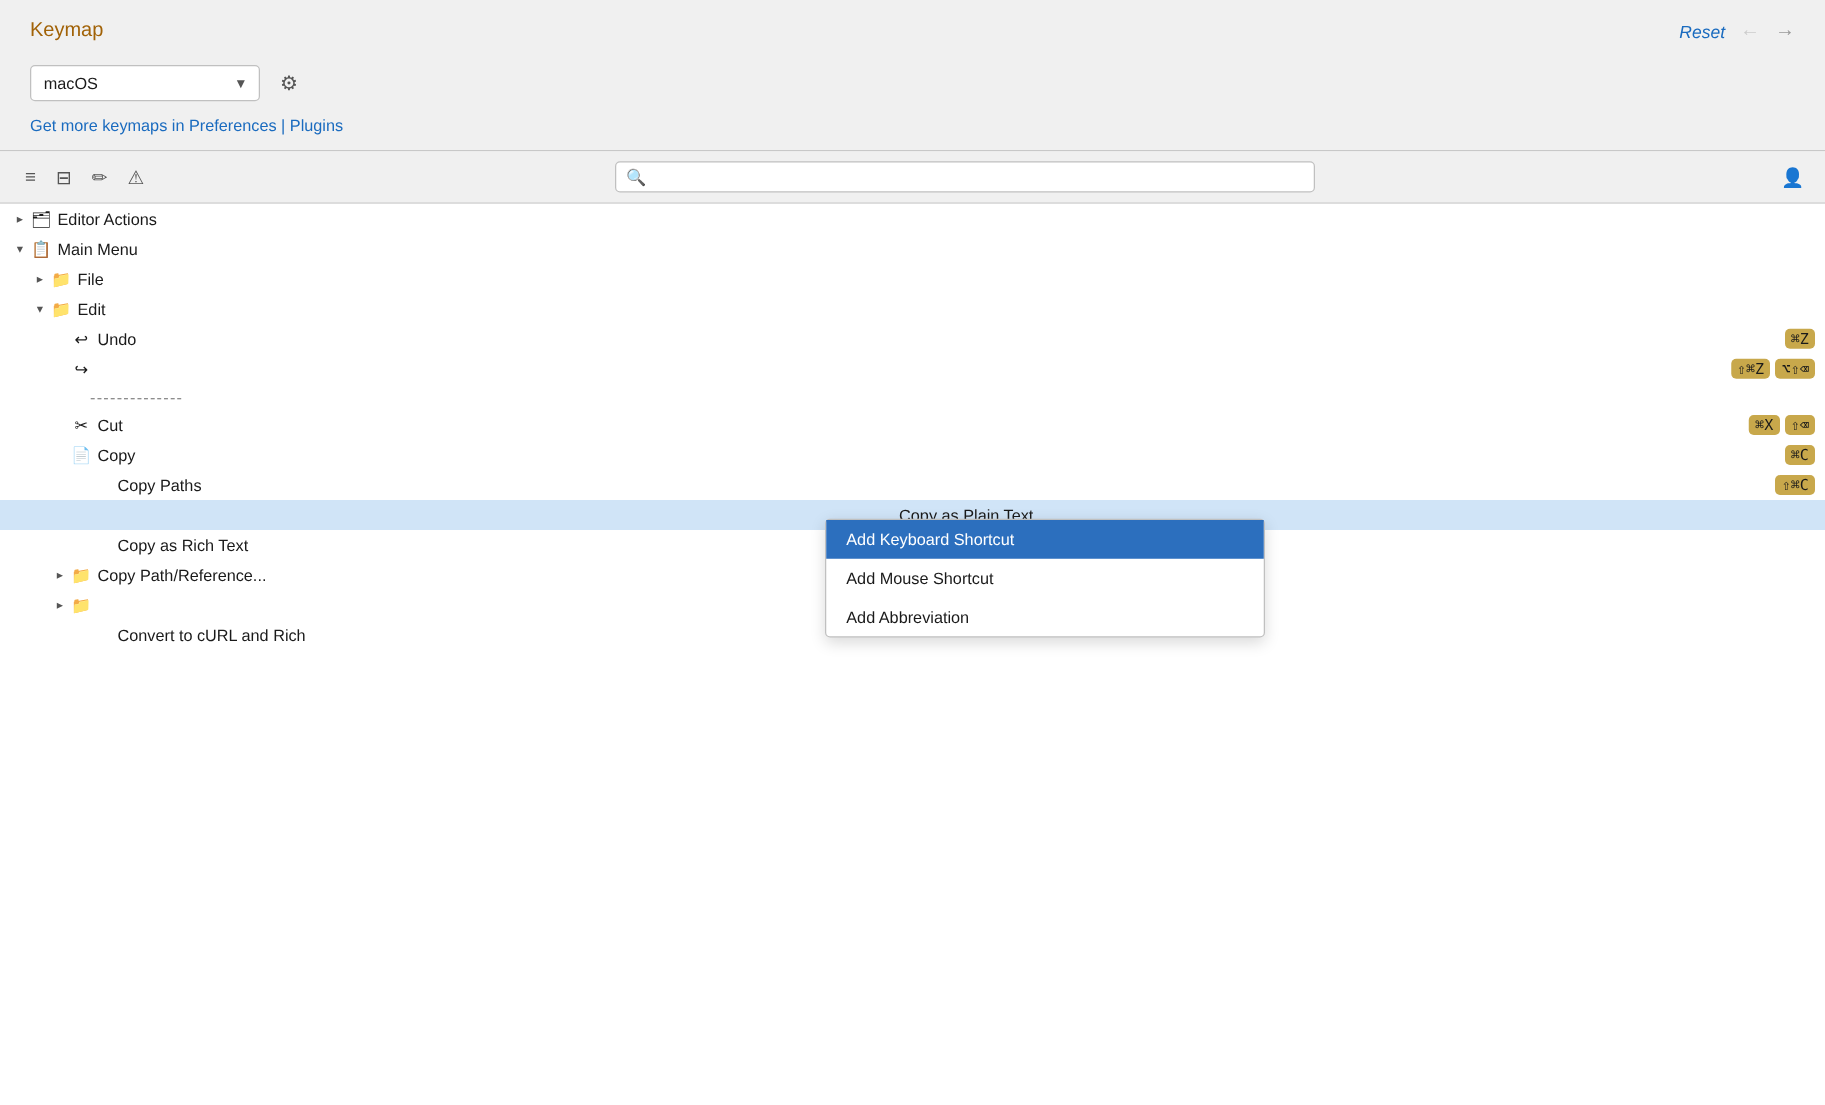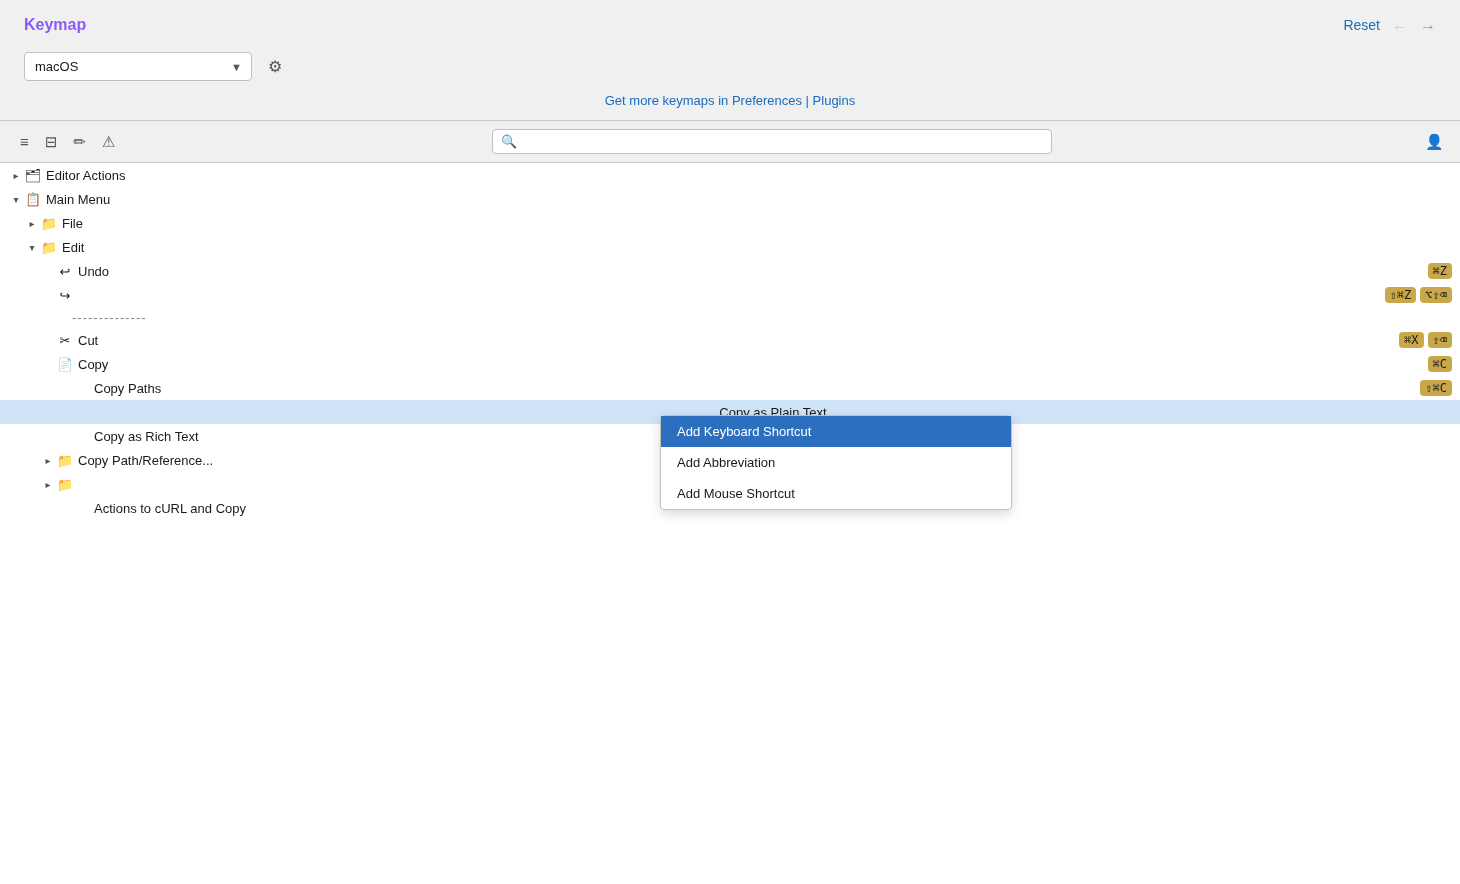--- a/index.html
+++ b/index.html
@@ -22,35 +22,36 @@
     }
     .header {
       display: flex;
       align-items: center;
       justify-content: space-between;
       padding: 16px 24px 10px 24px;
       background: #f0f0f0;
     }
     .header-title {
       font-size: 16px;
-      font-weight: 700;
-      color: #8b5cf6;
+      font-weight: 400;
+      color: #a16207;
     }
     .header-right {
       display: flex;
       align-items: center;
       gap: 12px;
     }
     .reset-btn {
       color: #1a6bbf;
       font-size: 14px;
       font-weight: 500;
       cursor: pointer;
       background: none;
       border: none;
+      font-style: italic;
     }
     .nav-arrow {
       color: #999;
       font-size: 16px;
       cursor: pointer;
       background: none;
       border: none;
     }
     .nav-arrow.disabled { color: #ccc; }
     .toolbar-row {
@@ -64,21 +65,21 @@
       display: inline-block;
     }
     .keymap-select {
       appearance: none;
       background: #fff;
       border: 1px solid #c0c0c0;
       border-radius: 4px;
       padding: 6px 46px 6px 10px;
       font-size: 13px;
       color: #1a1a1a;
-      width: 228px;
+      width: 184px;
       cursor: pointer;
     }
     .select-arrow {
       position: absolute;
       right: 10px;
       top: 50%;
       transform: translateY(-50%);
       pointer-events: none;
       color: #555;
       font-size: 11px;
@@ -86,21 +87,20 @@
     .gear-btn {
       background: none;
       border: none;
       cursor: pointer;
       font-size: 16px;
       color: #555;
       padding: 4px;
     }
     .link-row {
       padding: 4px 24px 12px 24px;
-      text-align: center;
     }
     .link-row a {
       color: #1a6bbf;
       text-decoration: none;
       font-size: 13px;
     }
     .divider {
       height: 1px;
       background: #c8c8c8;
       margin: 0;
@@ -399,24 +399,24 @@
     </div>
 
     <div class="tree-item indent-2">
       <span class="chevron collapsed"></span>
       <span class="tree-icon folder-gray">📁</span>
     </div>
 
     <div class="tree-item indent-3">
       <span class="chevron empty"></span>
       <span class="tree-icon"></span>
-      <span class="tree-label">Actions to cURL and Copy</span>
+      <span class="tree-label">Convert to cURL and Rich</span>
     </div>
 
   </div>
 
   <div class="context-menu">
     <div class="context-menu-item active">Add Keyboard Shortcut</div>
+    <div class="context-menu-item">Add Mouse Shortcut</div>
     <div class="context-menu-item">Add Abbreviation</div>
-    <div class="context-menu-item">Add Mouse Shortcut</div>
   </div>
 
 </div>
 
 </body></html>

